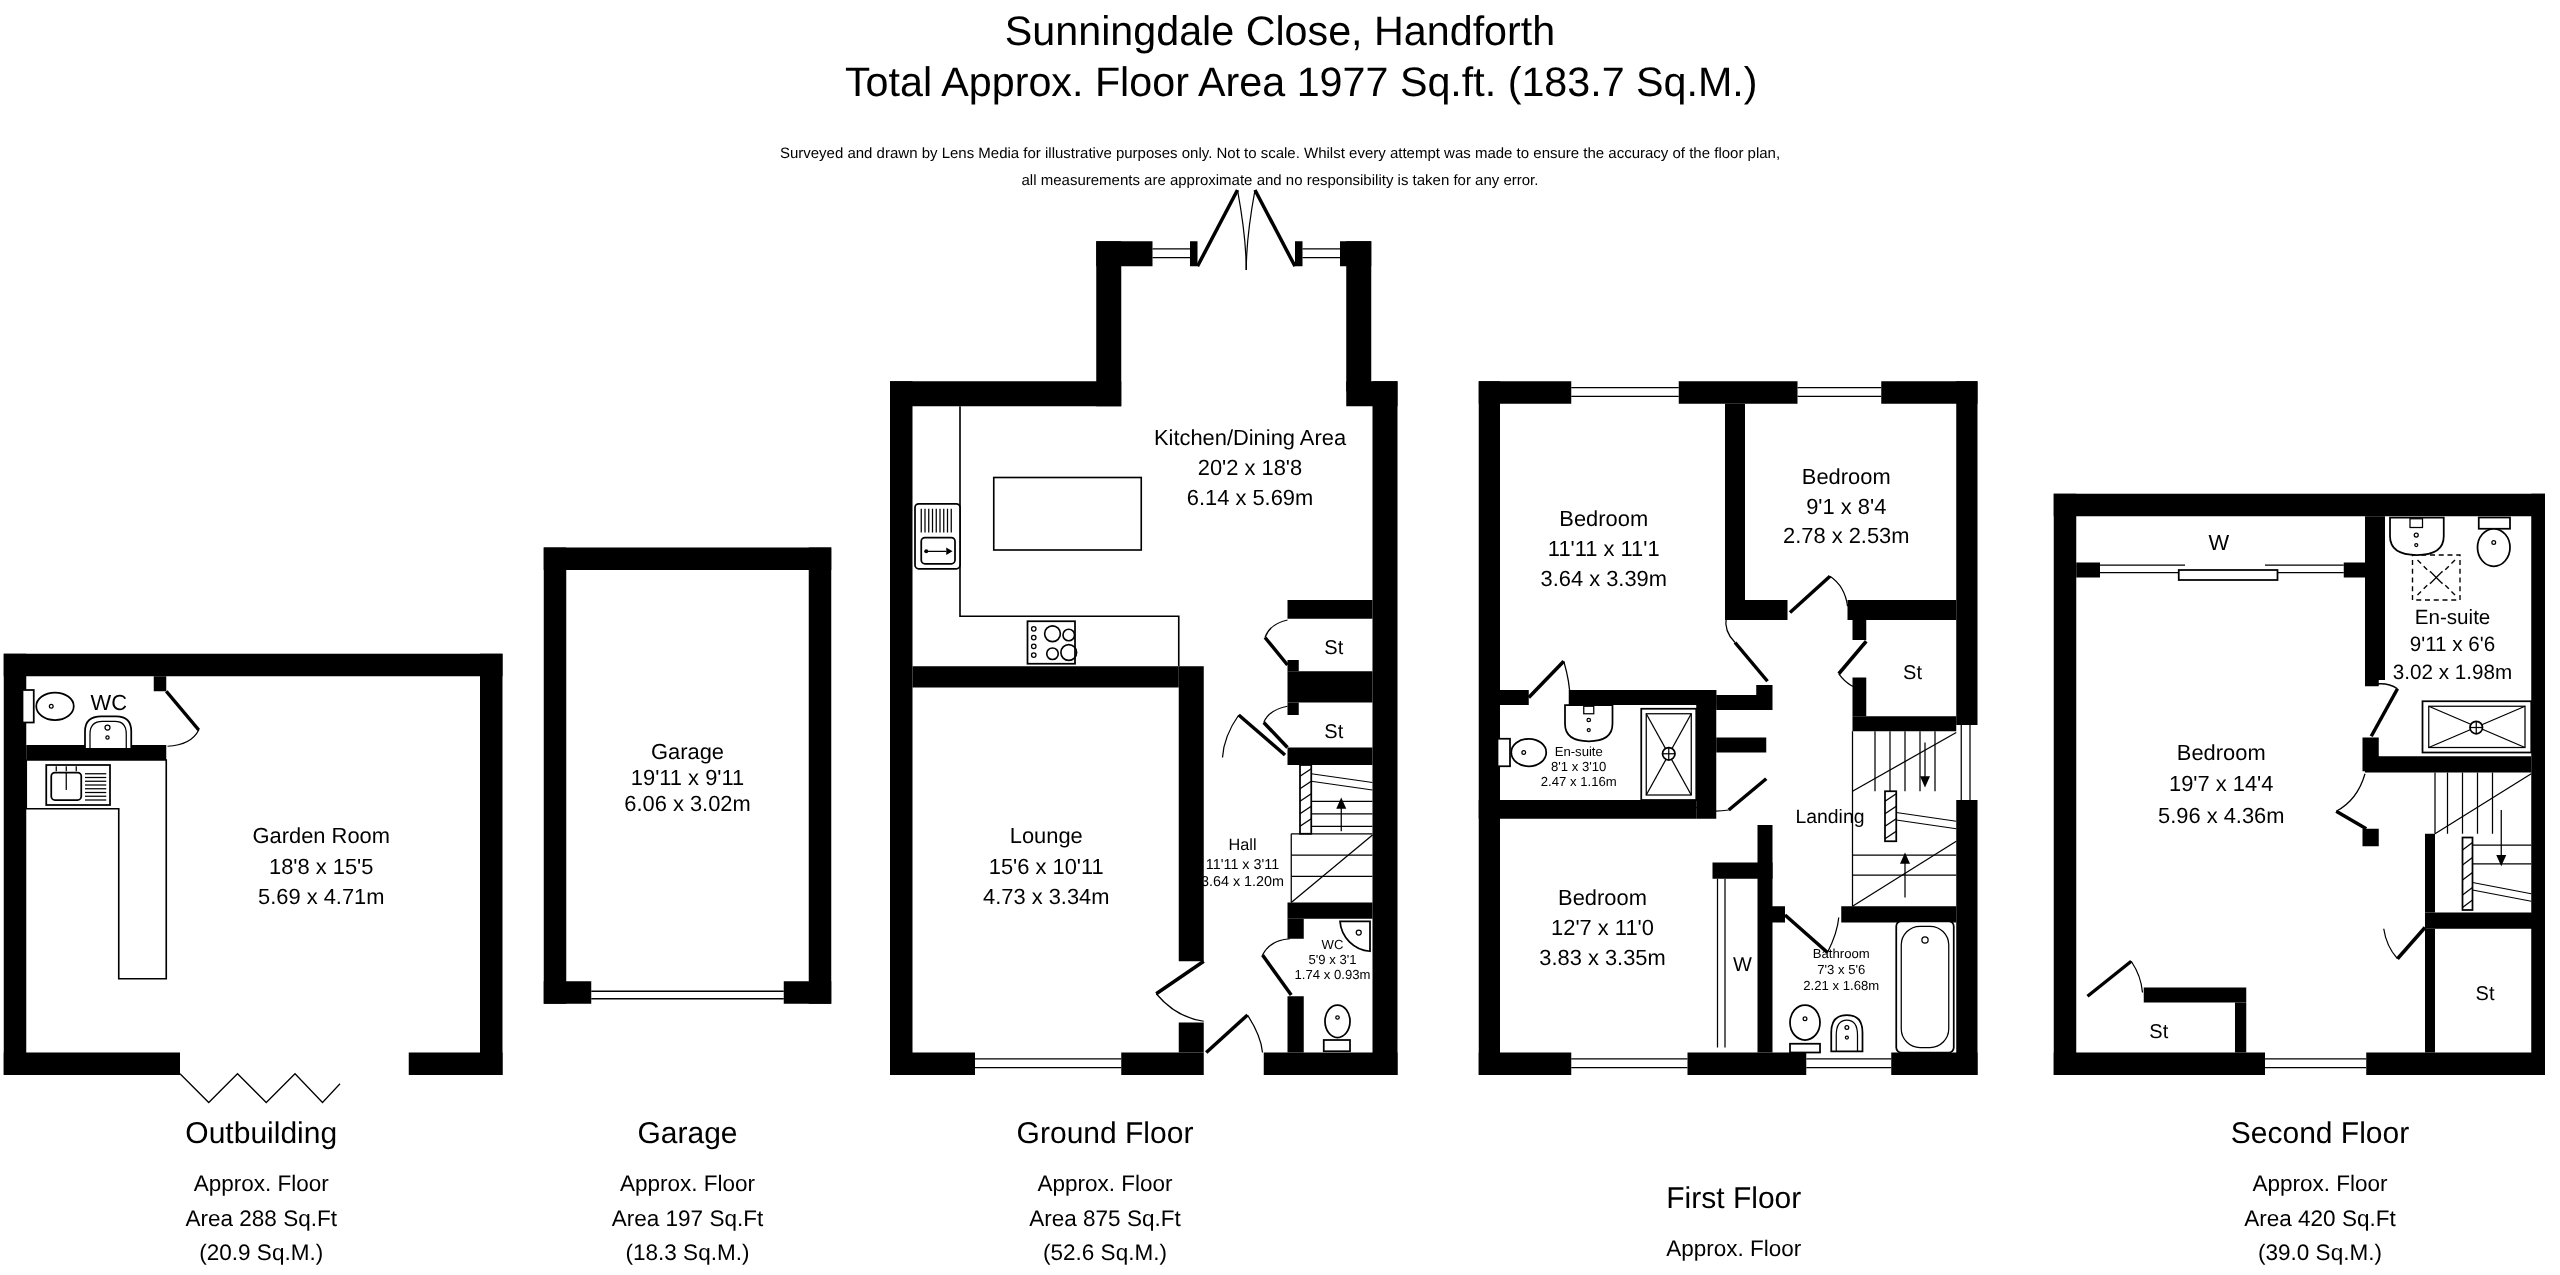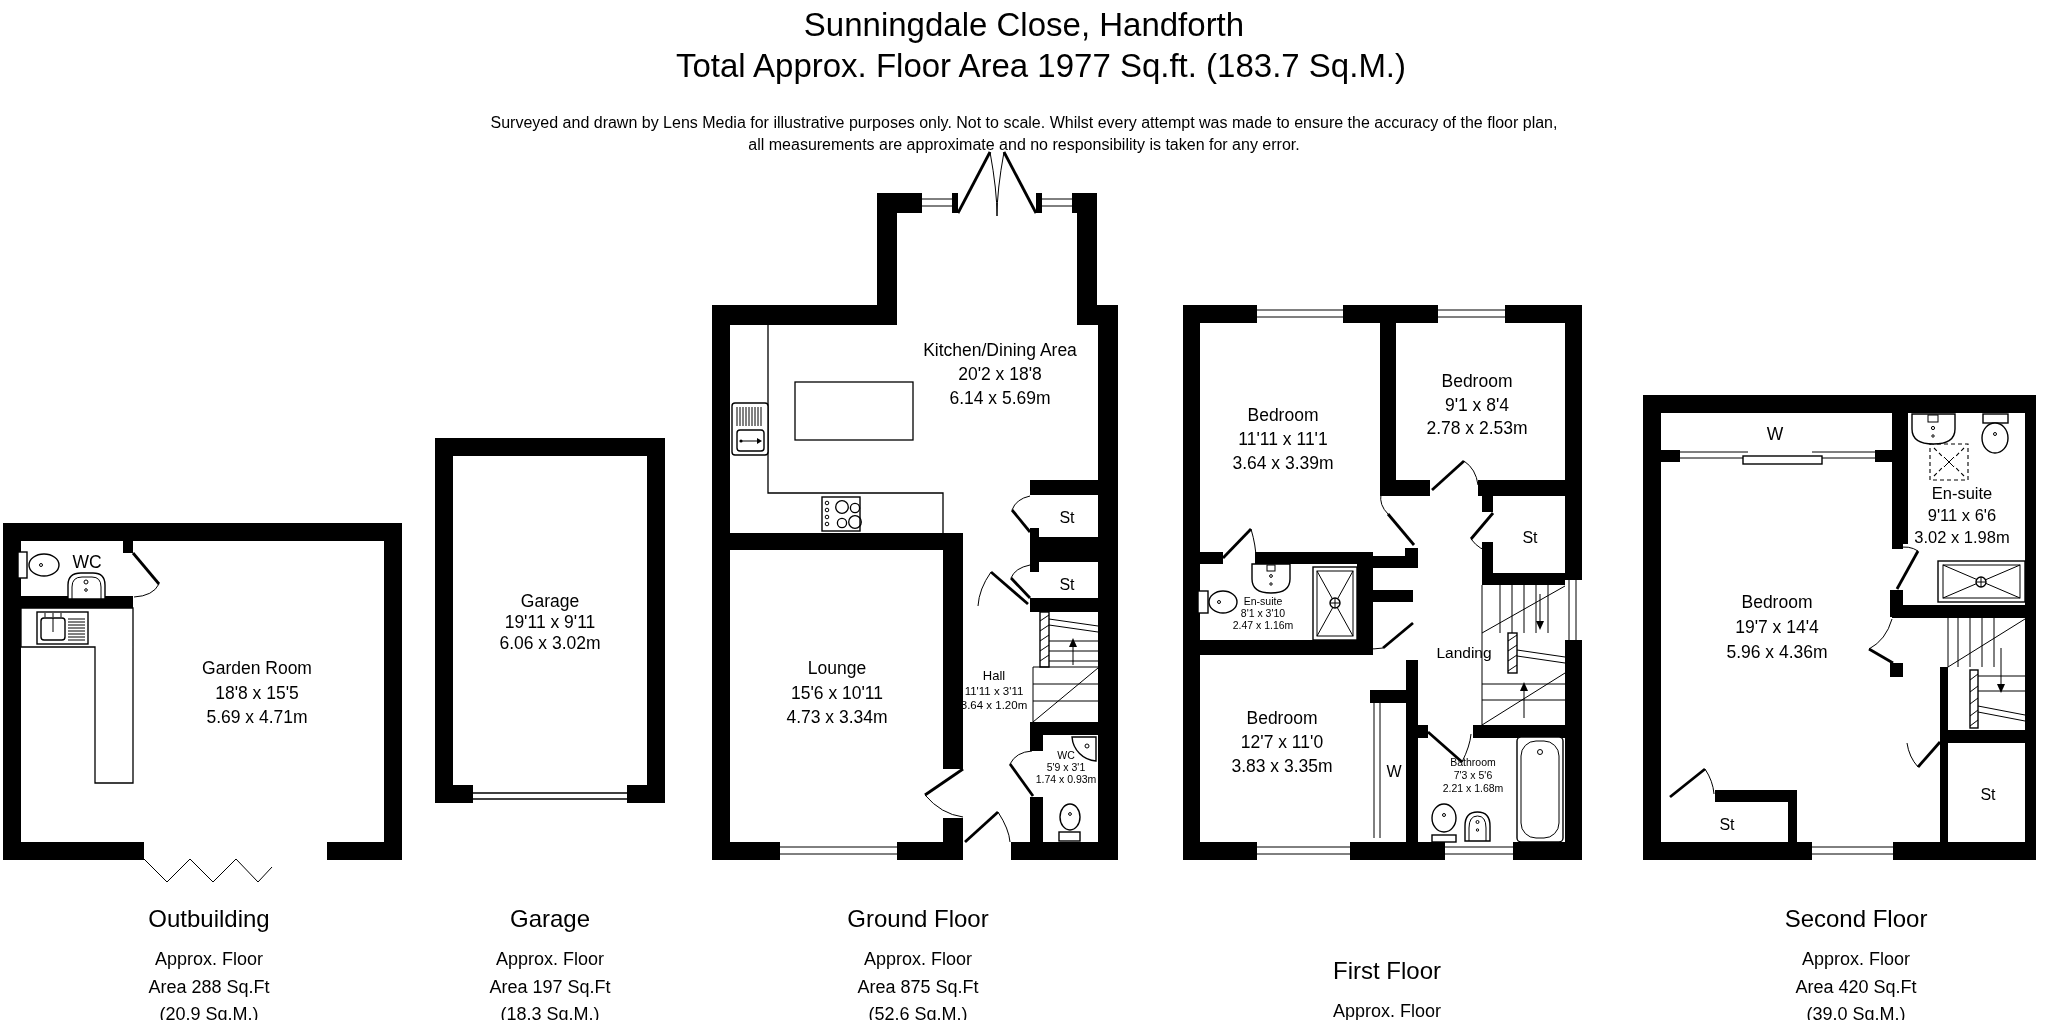--- a/index.html
+++ b/index.html
@@ -1,24 +1,24 @@
 <!DOCTYPE html>
 <html><head>
 <meta charset="utf-8">
 <style>
   html,body{margin:0;padding:0;background:#fff;}
   #page{position:relative;width:2036px;height:1020px;background:#fff;overflow:hidden;
         font-family:"Liberation Sans",sans-serif;color:#000;}
   .hdr{position:absolute;left:0;width:2048px;text-align:center;white-space:nowrap;}
   #title{top:6px;font-size:33px;}
   #subtitle{top:47px;font-size:33px;padding-left:17px;}
-  #disclaimer{top:112px;font-size:16px;line-height:21.5px;}
+  #disclaimer{top:112px;font-size:12px;line-height:21.5px;}
   .plan{position:absolute;}
   .caption{position:absolute;width:260px;text-align:center;}
-  .cap-title{font-size:24px;margin-bottom:13px;margin-top:12px;}
+  .cap-title{font-size:24px;margin-bottom:13px;}
   .cap-area{font-size:18px;line-height:27.5px;}
   
   .wall{fill:#000;}
   .ln{fill:none;stroke:#000;stroke-width:1.3px;}
   .ln2{fill:none;stroke:#000;stroke-width:1px;}
   .fx{fill:#fff;stroke:#000;stroke-width:1.4px;}
   .door{fill:none;stroke:#000;stroke-width:2.8px;}
   .arc{fill:none;stroke:#000;stroke-width:1px;}
   .dash{fill:none;stroke:#000;stroke-width:1.1px;stroke-dasharray:4 3;}
   .ah{fill:#000;stroke:none;}
@@ -513,21 +513,21 @@
     </div>
   </div>
   <div class="caption" style="left:420px;top:893px">
     <div class="cap-title">Garage</div>
     <div class="cap-area">
       <div>Approx. Floor</div>
       <div>Area 197 Sq.Ft</div>
       <div>(18.3 Sq.M.)</div>
     </div>
   </div>
-  <div class="caption" style="left:788px;top:893px">
+  <div class="caption" style="left:754px;top:893px">
     <div class="cap-title">Ground Floor</div>
     <div class="cap-area">
       <div>Approx. Floor</div>
       <div>Area 875 Sq.Ft</div>
       <div>(52.6 Sq.M.)</div>
     </div>
   </div>
   <div class="caption" style="left:1257px;top:945px">
     <div class="cap-title">First Floor</div>
     <div class="cap-area">

